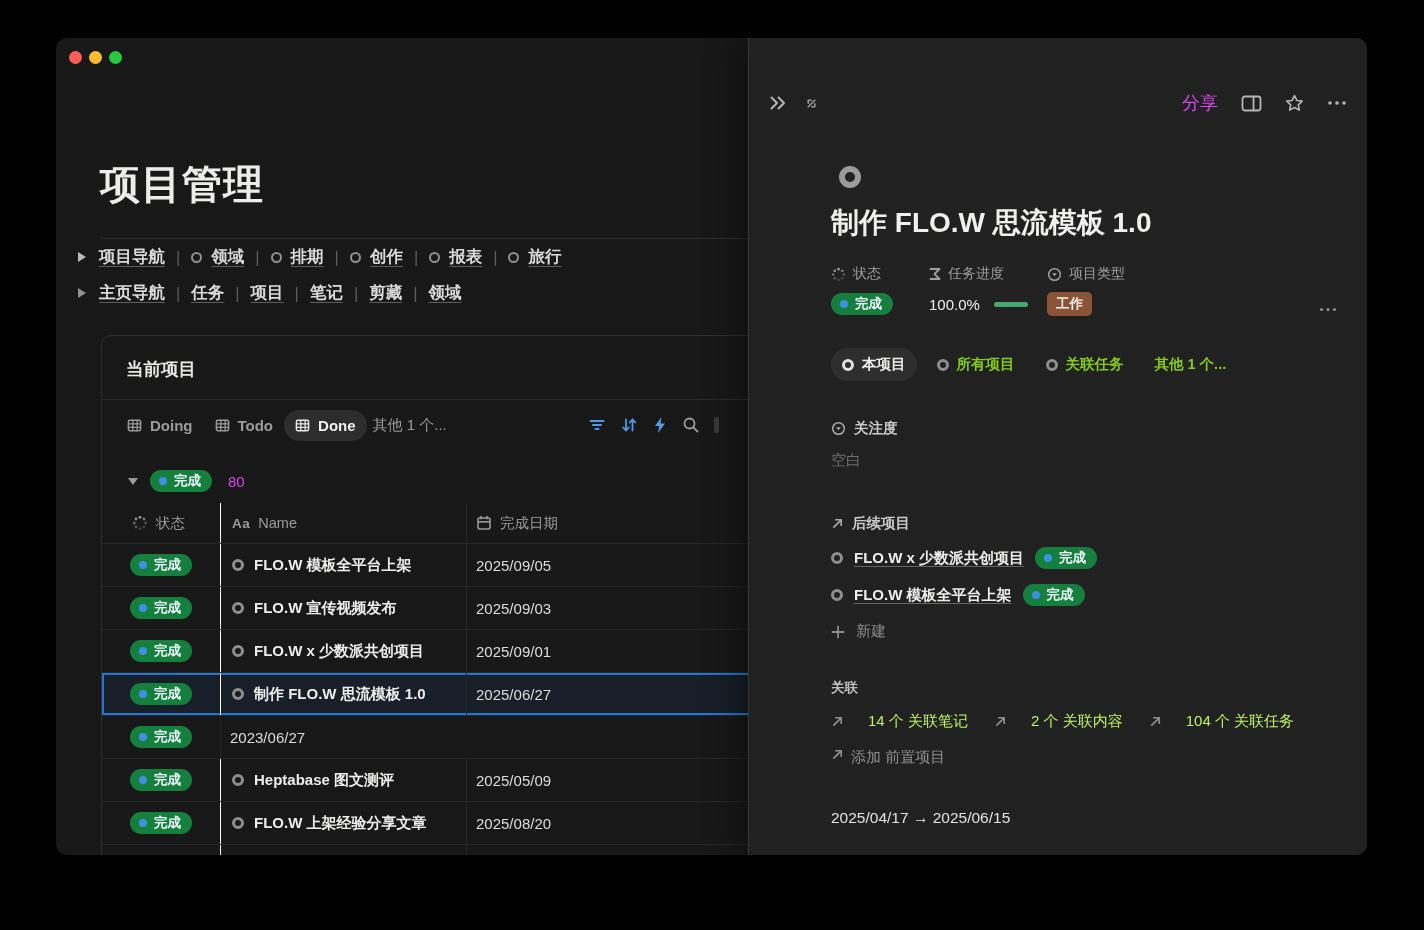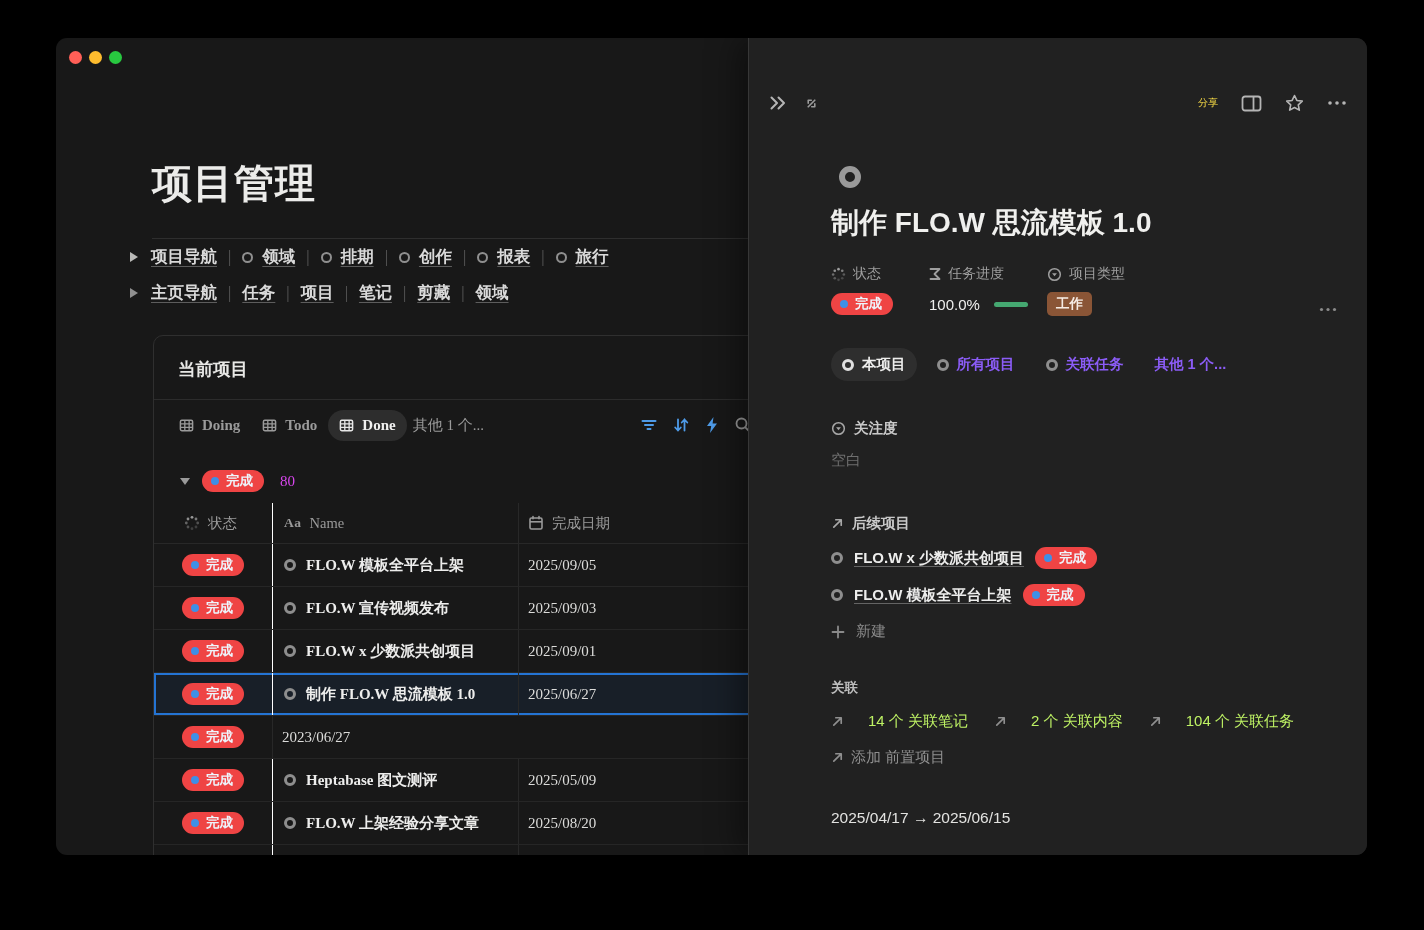--- a/index.html
+++ b/index.html
@@ -3,21 +3,21 @@
 <meta charset="utf-8">
 <style>
   html,body{margin:0;padding:0;background:#000;width:1424px;height:930px;overflow:hidden;
     font-family:"Liberation Sans","DejaVu Sans",sans-serif;-webkit-font-smoothing:antialiased;}
   .window{position:absolute;left:56px;top:38px;width:1311px;height:817px;background:#181818;
     border-radius:11px;overflow:hidden;box-shadow:0 24px 70px rgba(0,0,0,.65);}
   
   .traffic{position:absolute;left:13px;top:13px;display:flex;gap:7px;z-index:20;}
   .traffic span{width:13px;height:13px;border-radius:50%;display:block;}
   
-  .main-page{position:absolute;inset:0;padding-left:96px;box-sizing:border-box;font-family:Liberation Serif, serif;}
+  .main-page{position:absolute;inset:0;padding-left:44px;box-sizing:border-box;}
   .page-title{margin:122px 0 0 0;font-size:40px;font-weight:700;color:#ececea;line-height:48px;letter-spacing:1px;}
   .hdiv{height:1px;background:#2e2e2e;margin-top:30px;margin-right:0;}
   .nav-row{display:flex;align-items:center;height:36px;margin-left:-22px;color:#d9d9d9;font-size:16.5px;}
   .nav-row:first-of-type{margin-top:12px;}
   .tri-right{width:0;height:0;border-left:8px solid #b9b9b7;border-top:5.5px solid transparent;
     border-bottom:5.5px solid transparent;margin-right:13px;}
   .tri-down{width:0;height:0;border-top:7px solid #9a9a9a;border-left:5px solid transparent;
     border-right:5px solid transparent;margin-right:12px;}
   .navlink{color:#dadada;font-weight:600;text-decoration:underline;text-underline-offset:4px;
     text-decoration-thickness:1px;text-decoration-color:rgba(255,255,255,.30);cursor:pointer;}
@@ -36,21 +36,21 @@
   .views-row{width:617px;display:flex;align-items:center;height:50px;padding-left:14px;box-sizing:border-box;}
   .view-tab{display:flex;align-items:center;gap:8px;color:#9b9b9b;font-size:15px;font-weight:600;
     padding:7px 11px;border-radius:16px;cursor:pointer;white-space:nowrap;}
   .view-tab.active{background:#2d2d2d;color:#f0f0ef;}
   .view-tab.active svg path,.view-tab.active svg rect{stroke:#e8e8e8;}
   .more-views{color:#9b9b9b;font-size:15px;margin-left:6px;white-space:nowrap;}
   .vspacer{flex:1;}
   .tools{display:flex;align-items:center;gap:14px;}
   .group-row{display:flex;align-items:center;height:44px;padding-left:26px;margin-top:9px;}
   .count{color:#d946ef;font-size:15px;margin-left:16px;}
-  .badge{display:inline-flex;align-items:center;gap:7px;background:#ef4444;color:#eef4fb;
+  .badge{display:inline-flex;align-items:center;gap:7px;background:#15803d;color:#eef4fb;
     border-radius:12px;padding:2px 11px 3px 9px;font-size:13.5px;font-weight:600;line-height:17px;white-space:nowrap;text-align:right;}
   .badge .dot{width:8px;height:8px;border-radius:50%;background:#3f8fe6;}
   .tgrid{display:grid;grid-template-columns:118px 246px auto;align-items:center;}
   .thead{height:40px;border-bottom:1px solid #282828;color:#9a9a9a;font-size:14.5px;}
   .thead .cell{display:flex;align-items:center;gap:8px;height:100%;}
   .cell-status{padding-left:30px;}
   .cell-name{padding-left:11px;border-left:1px solid #ffffff;}
   .cell-date{padding-left:9px;border-left:1px solid #282828;}
   .trow{height:42px;border-bottom:1px solid #262626;position:relative;}
   .trow .cell{display:flex;align-items:center;gap:10px;height:100%;box-sizing:border-box;}
@@ -59,55 +59,55 @@
   .rowdate{color:#dcdcda;font-weight:500;font-size:15px;}
   .trow.selected{box-shadow:inset 0 0 0 2px #2474d4;background:rgba(36,116,212,.09);}
   .aa{color:#9a9a9a;font-size:13.5px;font-weight:700;letter-spacing:.5px;}
   .sliver{width:5px;height:16px;border-radius:2px;background:#3a3a3a;}
   
   .peek{position:absolute;left:692px;top:0;bottom:0;width:619px;background:#212121;
     border-left:1px solid #373737;box-shadow:-10px 0 30px rgba(0,0,0,.40);z-index:10;box-sizing:border-box;}
   .topbar{display:flex;align-items:center;padding:50px 20px 0 20px;height:30px;color:#b5b5b5;}
   .tb-left{display:flex;align-items:center;gap:16px;}
   .tb-right{margin-left:auto;display:flex;align-items:center;gap:23px;}
-  .share-label{font-size:10px;color:#fde047;cursor:pointer;}
+  .share-label{font-size:18px;color:#d946ef;cursor:pointer;}
   .pk-content{padding:0 30px 0 82px;}
   .pk-icon{margin:48px 0 0 8px;}
   .pk-title{margin-top:16px;font-size:28px;font-weight:700;color:#f0f0ee;line-height:38px;}
   .props{display:flex;margin-top:16px;}
   .prop{display:flex;flex-direction:column;gap:9px;}
   .prop-label{display:flex;align-items:center;gap:7px;color:#9f9f9f;font-size:14px;white-space:nowrap;}
   .prop-value{display:flex;align-items:center;gap:8px;height:24px;}
   .p1{width:98px;}.p2{width:110px;}.p3{width:118px;}.p4{width:108px;}
   .rel-name{color:#ededec;font-weight:600;font-size:15px;text-decoration:underline;
     text-underline-offset:3px;text-decoration-color:rgba(255,255,255,.30);}
   .plus-n{color:#8c8c8c;font-size:14.5px;}
   .pct{color:#f0f0ee;font-size:15px;font-weight:500;}
   .pbar{width:34px;height:5px;border-radius:3px;background:#45a871;margin-left:6px;}
   .type-badge{background:#8a5536;color:#f5ebe4;border-radius:5px;padding:3px 9px;font-size:13.5px;font-weight:600;}
   .prop-more{margin-left:auto;align-self:flex-end;margin-bottom:4px;color:#8a8a8a;cursor:pointer;}
   .pk-tabs{display:flex;align-items:center;gap:9px;margin-top:32px;}
-  .pk-tab{display:flex;align-items:center;gap:8px;color:#8b5cf6;font-size:14.5px;font-weight:600;
+  .pk-tab{display:flex;align-items:center;gap:8px;color:#84cc16;font-size:14.5px;font-weight:600;
     padding:7px 11px;border-radius:17px;cursor:pointer;white-space:nowrap;}
   .pk-tab.active{background:#2e2e2e;color:#ededec;}
   .pk-tab .r12{border-color:#8e8e8e;}
   .pk-tab.active .r12{border-color:#e0e0e0;}
   .sec-label{display:flex;align-items:center;gap:8px;color:#c9c9c9;font-size:14.5px;font-weight:600;}
   .sec-attention{margin-top:38px;}
   .blank{margin-top:13px;color:#6e6e6e;font-size:15px;}
   .sec-follow{margin-top:44px;}
   .fitem{display:flex;align-items:center;gap:11px;margin-top:13px;height:24px;}
   .fitem .title{color:#ededec;font-weight:600;font-size:15px;text-decoration:underline;
     text-underline-offset:3px;text-decoration-color:rgba(255,255,255,.30);white-space:nowrap;}
   .newrow{display:flex;align-items:center;gap:11px;margin-top:15px;color:#8a8a8a;font-size:15px;cursor:pointer;}
   .sec-rel{margin-top:38px;}
   .rel-head{color:#bdbdbd;font-size:13.5px;font-weight:700;}
   .rel-links{display:flex;align-items:center;gap:26px;margin-top:15px;}
   .rel-link{display:flex;align-items:center;gap:24px;color:#bef264;font-size:15px;cursor:pointer;white-space:nowrap;}
-  .rel-add{display:flex;align-items:center;gap:7px;color:#8f8f8f;font-size:15px;margin-top:17px;cursor:pointer;}
+  .rel-add{display:flex;gap:7px;color:#8f8f8f;font-size:15px;margin-top:17px;cursor:pointer;}
   .sec-sched{margin-top:42px;}
   .sched-val{margin-top:13px;color:#e2e2e0;font-size:15.5px;font-weight:500;}
   svg{display:block;}
 </style>
 </head>
 <body>
 
 <div class="window">
   <div class="traffic">
     <span style="background:#ff5f57"></span>

